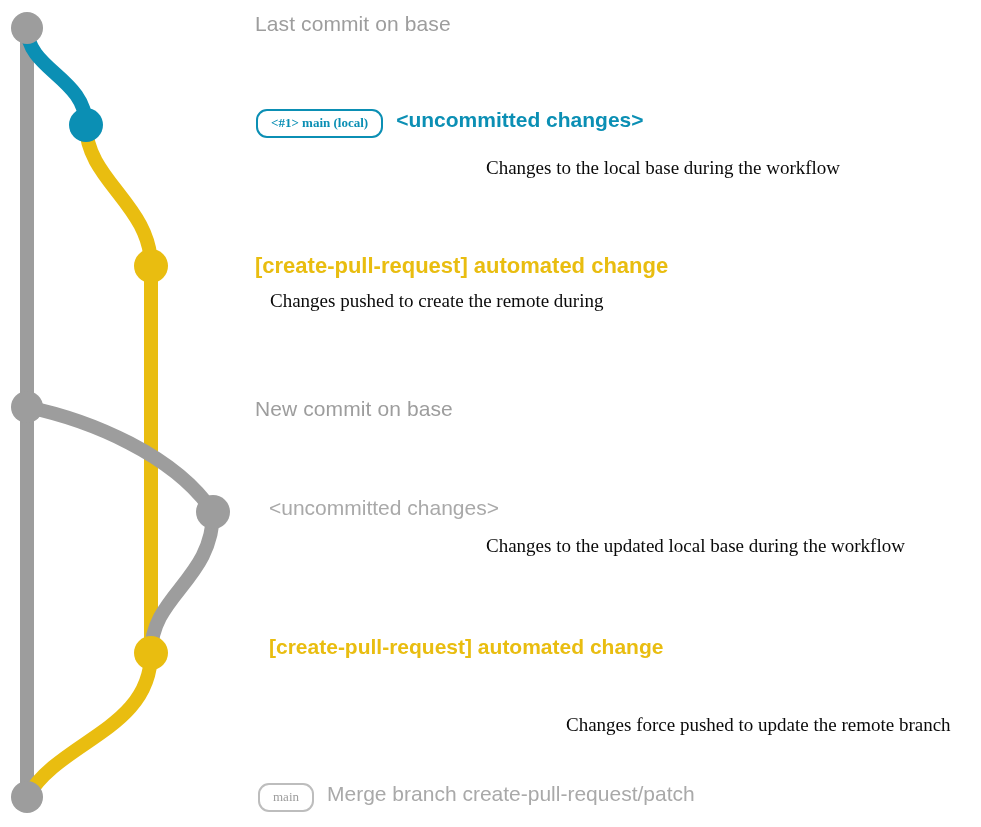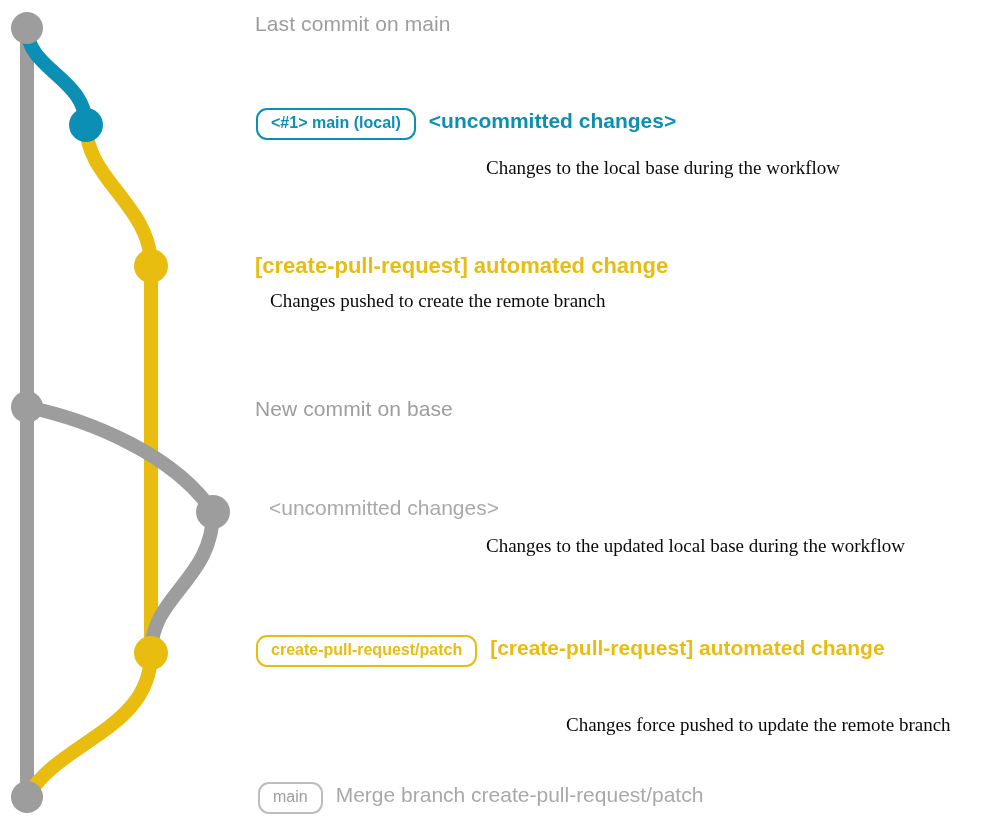--- a/index.html
+++ b/index.html
@@ -39,22 +39,22 @@
     color: #9d9d9d;
     letter-spacing: 0.1px;
   }
 
   
   .pill {
     display: inline-block;
     border: 2px solid #0b8fb4;
     border-radius: 11px;
     padding: 5px 13px 6px 13px;
-    font-family: Liberation Sans, sans-serif;
-    font-size: 16px;
+    font-family: Liberation Serif, serif;
+    font-size: 13px;
     font-weight: bold;
     color: #0b8fb4;
     line-height: 1.05;
     background: #ffffff;
   }
   .pill.blue   { border-color: #0b8fb4; color: #0b8fb4; }
   .pill.yellow { border-color: #e9bd10; color: #e9bd10; }
   .pill.gray-thin {
     border-color: #bdbdbd;
     color: #9d9d9d;
@@ -116,45 +116,44 @@
     <circle cx="86" cy="125" r="17" fill="#0b8fb4"></circle>
     <circle cx="151" cy="266" r="17" fill="#e9bd10"></circle>
     <circle cx="27" cy="407" r="16" fill="#9d9d9d"></circle>
     <circle cx="213" cy="512" r="17" fill="#9d9d9d"></circle>
     <circle cx="151" cy="653" r="17" fill="#e9bd10"></circle>
     <circle cx="27" cy="797" r="16" fill="#9d9d9d"></circle>
   </g>
 </svg>
 
 <div class="row" style="left:255px; top:12px;">
-  <span class="heading-text">Last commit on main</span>
+  <span class="heading-text">Last commit on base</span>
 </div>
 
 <div class="row" style="left:256px; top:108px;">
   <span class="pill blue">&lt;#1&gt; main (local)</span>
   <span class="subject blue">&lt;uncommitted changes&gt;</span>
 </div>
 <div class="note" style="left:486px; top:157px;">Changes to the local base during the workflow</div>
 
 <div class="row" style="left:255px; top:253px;">
   <span class="subject-standalone">[create-pull-request] automated change</span>
 </div>
-<div class="note" style="left:270px; top:290px;">Changes pushed to create the remote branch</div>
+<div class="note" style="left:270px; top:290px;">Changes pushed to create the remote during</div>
 
 <div class="row" style="left:255px; top:397px;">
   <span class="heading-text">New commit on base</span>
 </div>
 
 <div class="row" style="left:256px; top:496px;">
   <span class="subject gray">&lt;uncommitted changes&gt;</span>
 </div>
 <div class="note" style="left:486px; top:535px;">Changes to the updated local base during the workflow</div>
 
 <div class="row" style="left:256px; top:635px;">
-  <span class="pill yellow">create-pull-request/patch</span>
   <span class="subject yellow">[create-pull-request] automated change</span>
 </div>
 <div class="note" style="left:566px; top:674px;margin-top:40px;">Changes force pushed to update the remote branch</div>
 
 <div class="row" style="left:258px; top:782px;">
   <span class="pill gray-thin">main</span>
   <span class="subject gray">Merge branch create-pull-request/patch</span>
 </div>
 
 </body></html>

